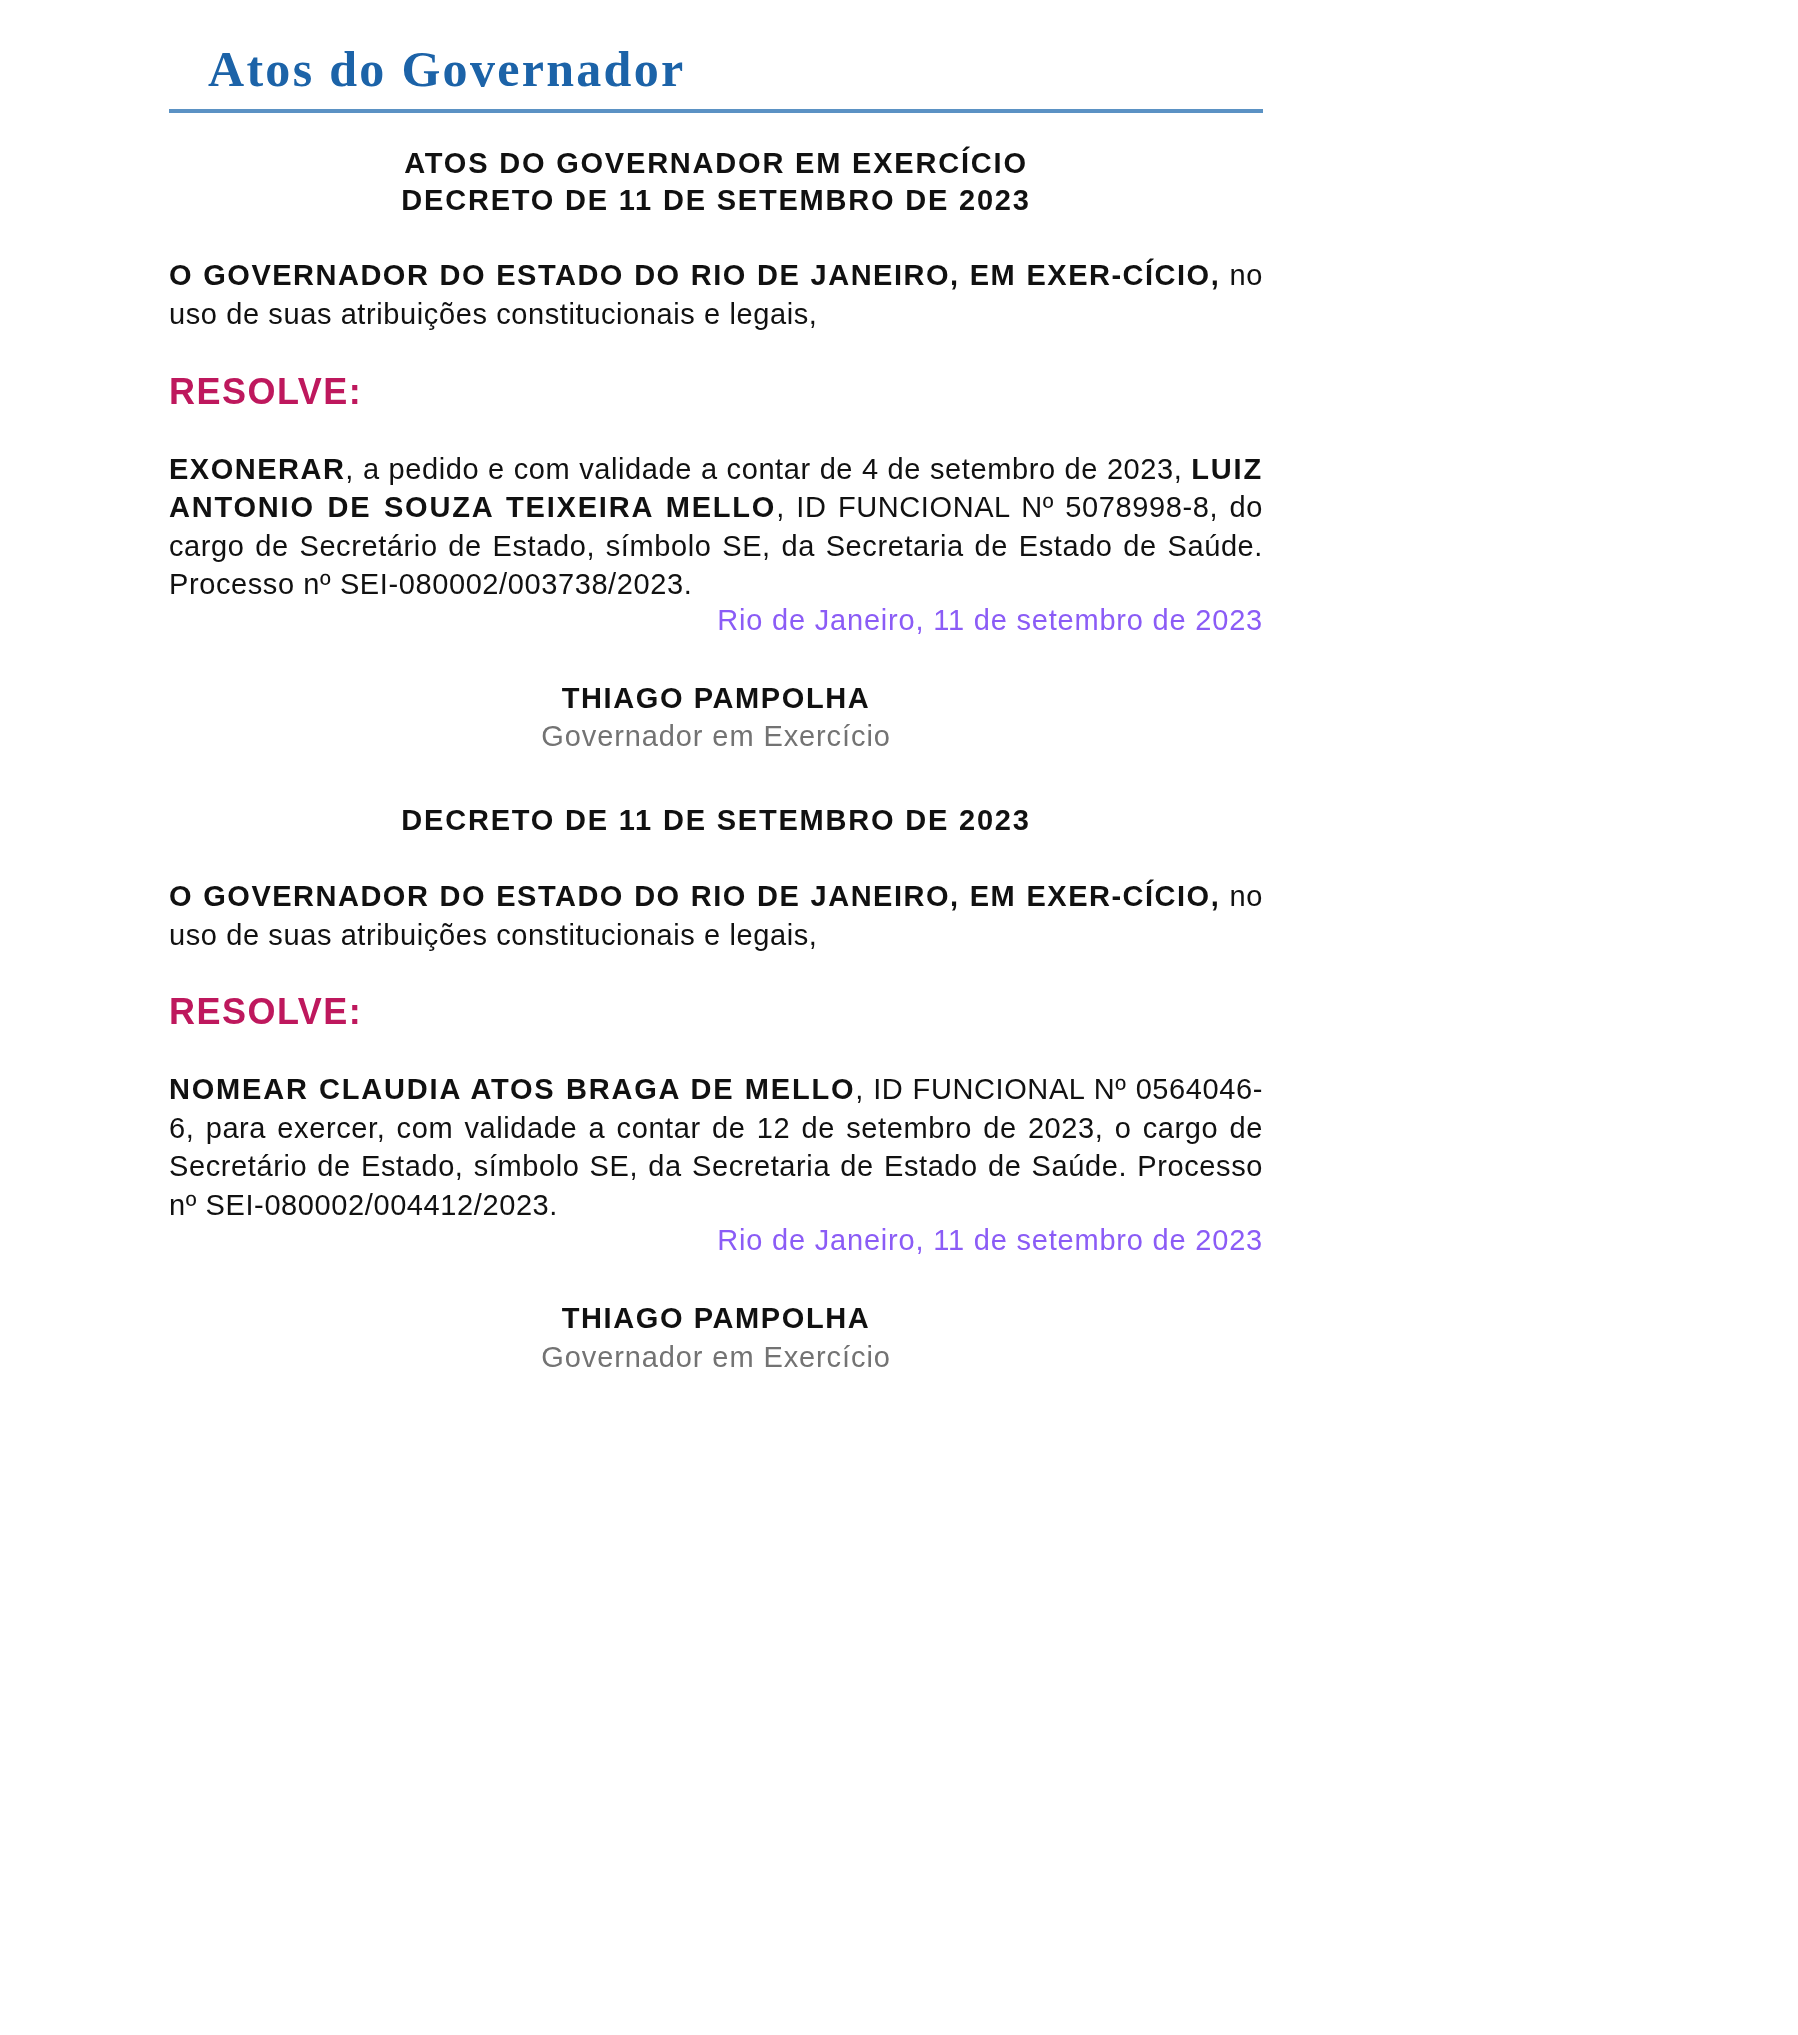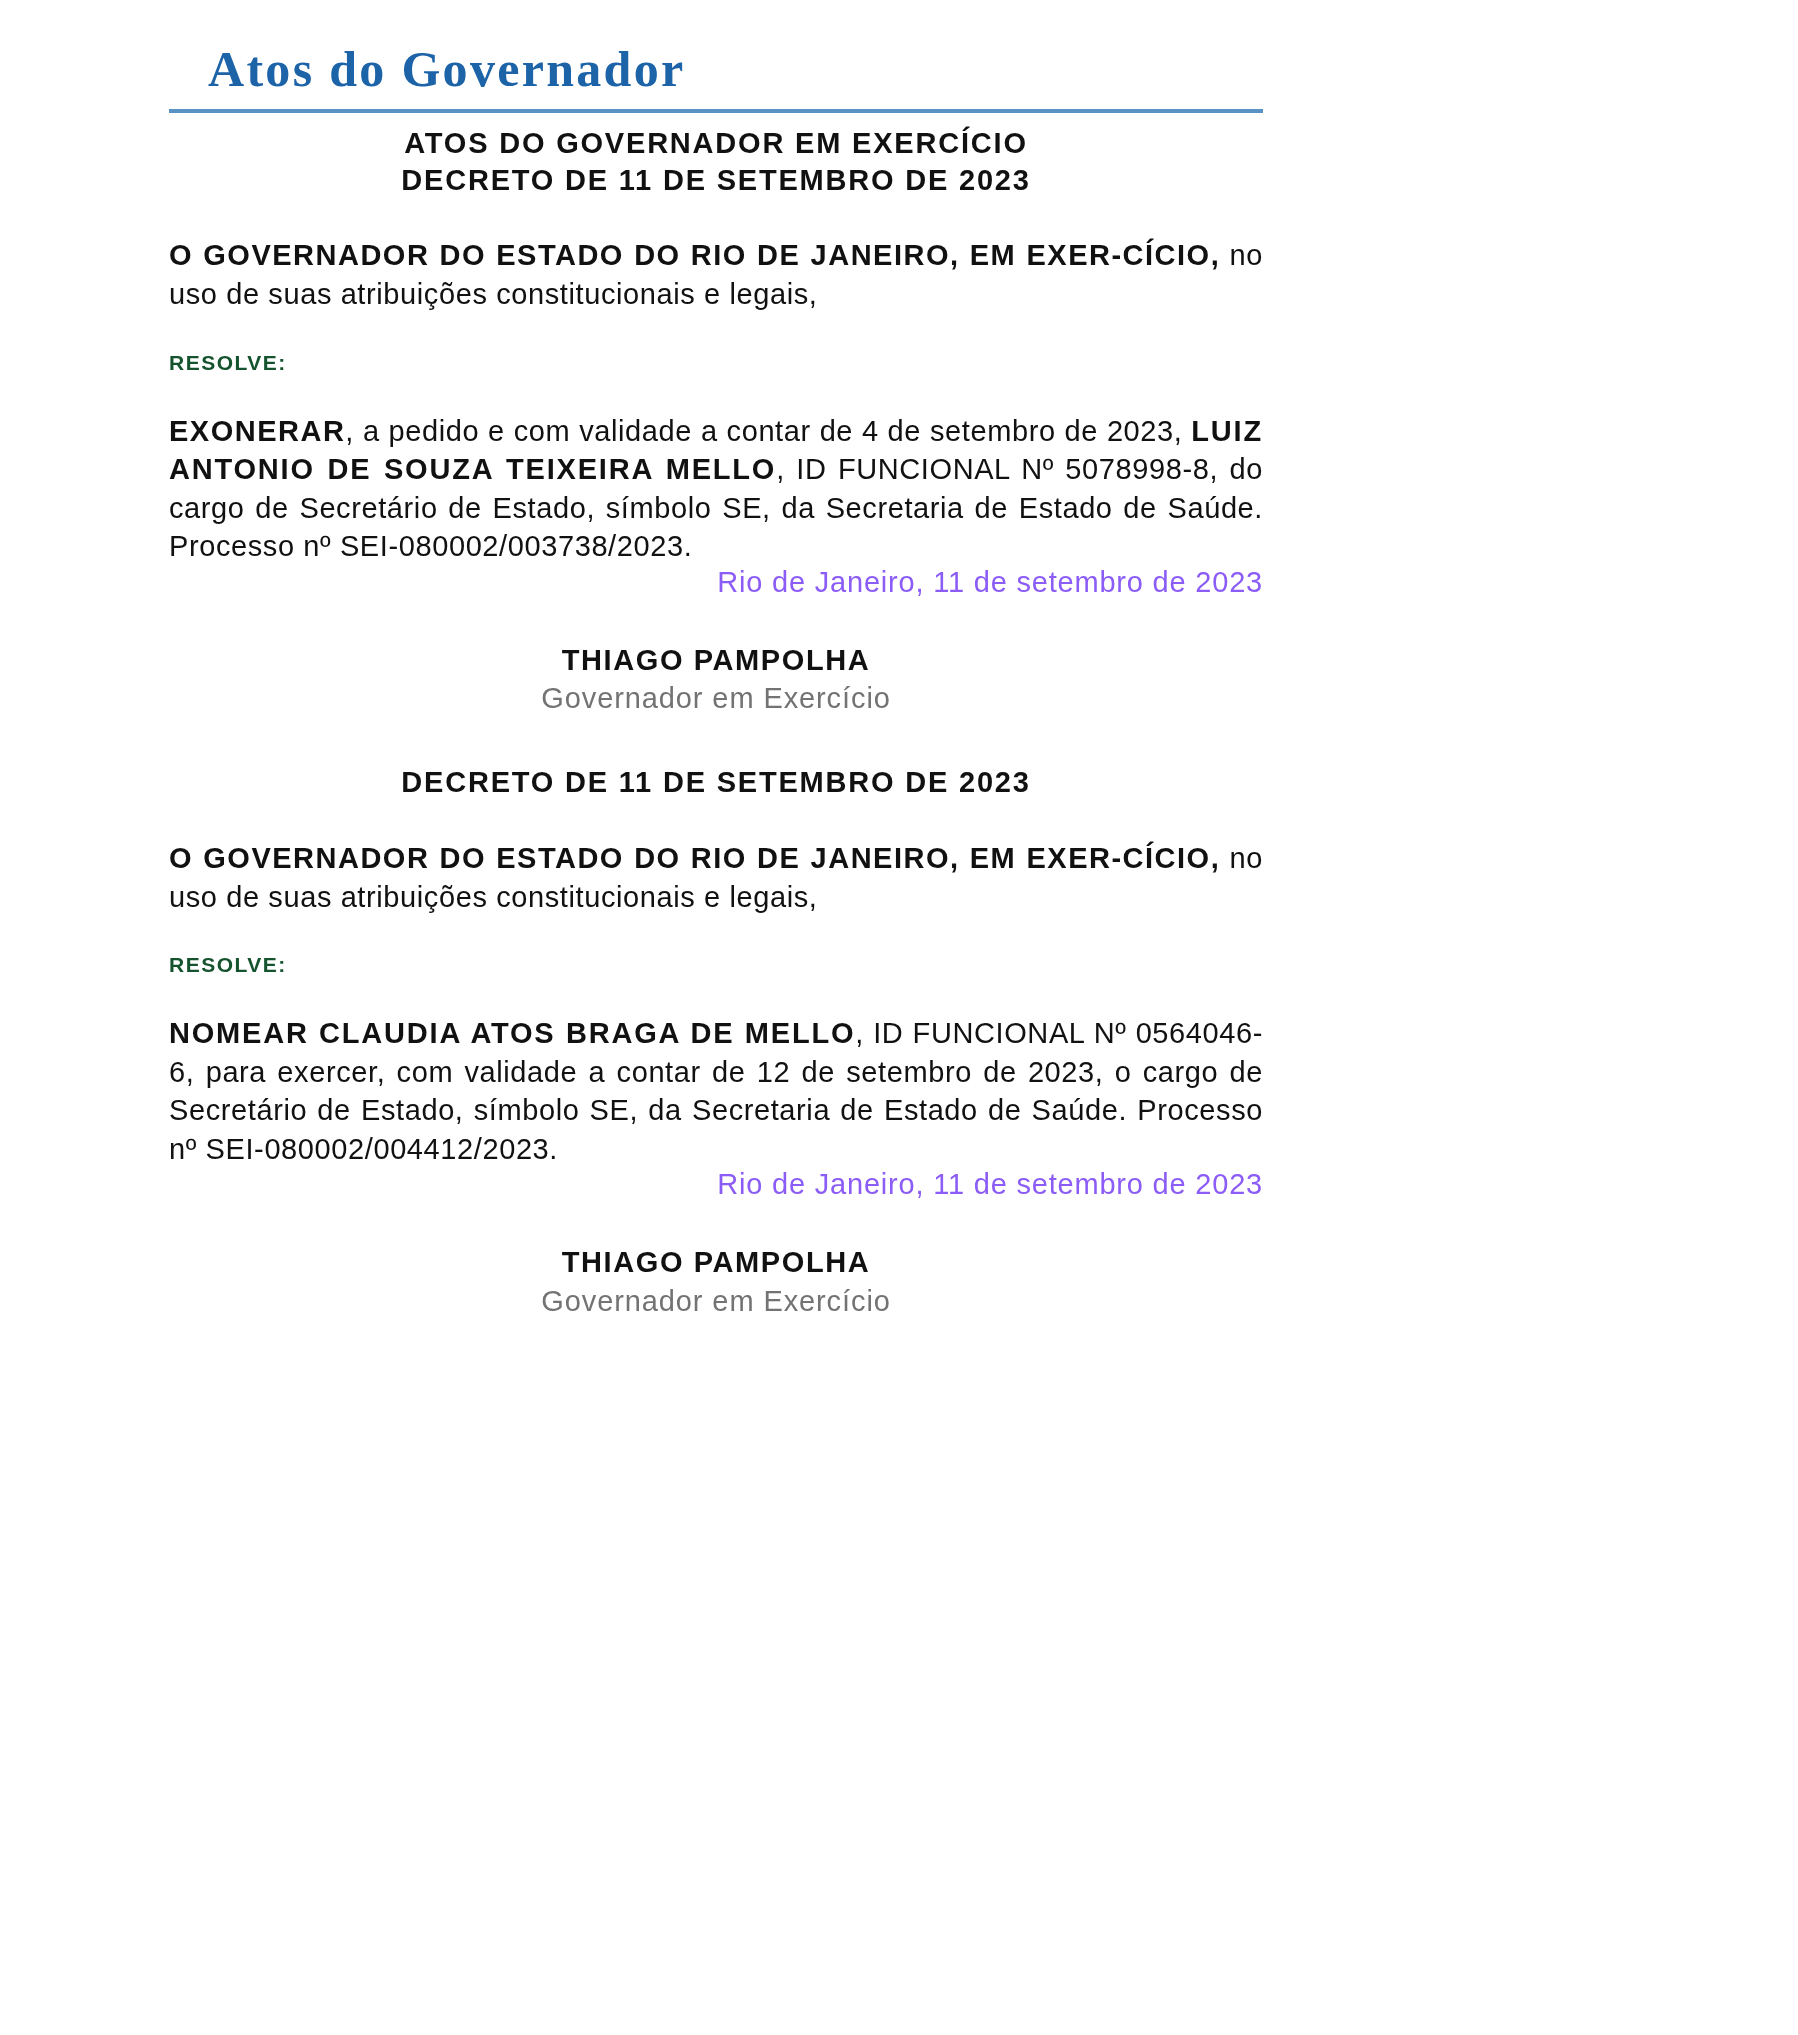--- a/index.html
+++ b/index.html
@@ -50,21 +50,21 @@
   
   .doc-heading {
     text-align: center;
     font-size: 29px;
     font-weight: 700;
     letter-spacing: 1.8px;
     line-height: 1.28;
     color: #111111;
   }
   .heading-block {
-    margin-top: 12px;
+    margin-top: 32px;
   }
   .section-heading {
     text-align: center;
     font-size: 29px;
     font-weight: 700;
     letter-spacing: 1.8px;
     line-height: 1.3;
     color: #111111;
     margin-top: 49px;
   }
@@ -85,25 +85,25 @@
   }
   .para .nm {
     font-weight: 700;
     letter-spacing: 1.8px;
   }
   .para .plain {
     font-weight: 400;
     letter-spacing: 0.6px;
   }
   .resolve {
-    font-size: 21px;
+    font-size: 36px;
     font-weight: 700;
     letter-spacing: 1.5px;
     margin-top: 37px;
-    color: #14532d;
+    color: #be185d;
   }
   
   .placeline {
     text-align: right;
     font-size: 29px;
     letter-spacing: 0.8px;
     color: #8b5cf6;
   }
   
   .signature {

